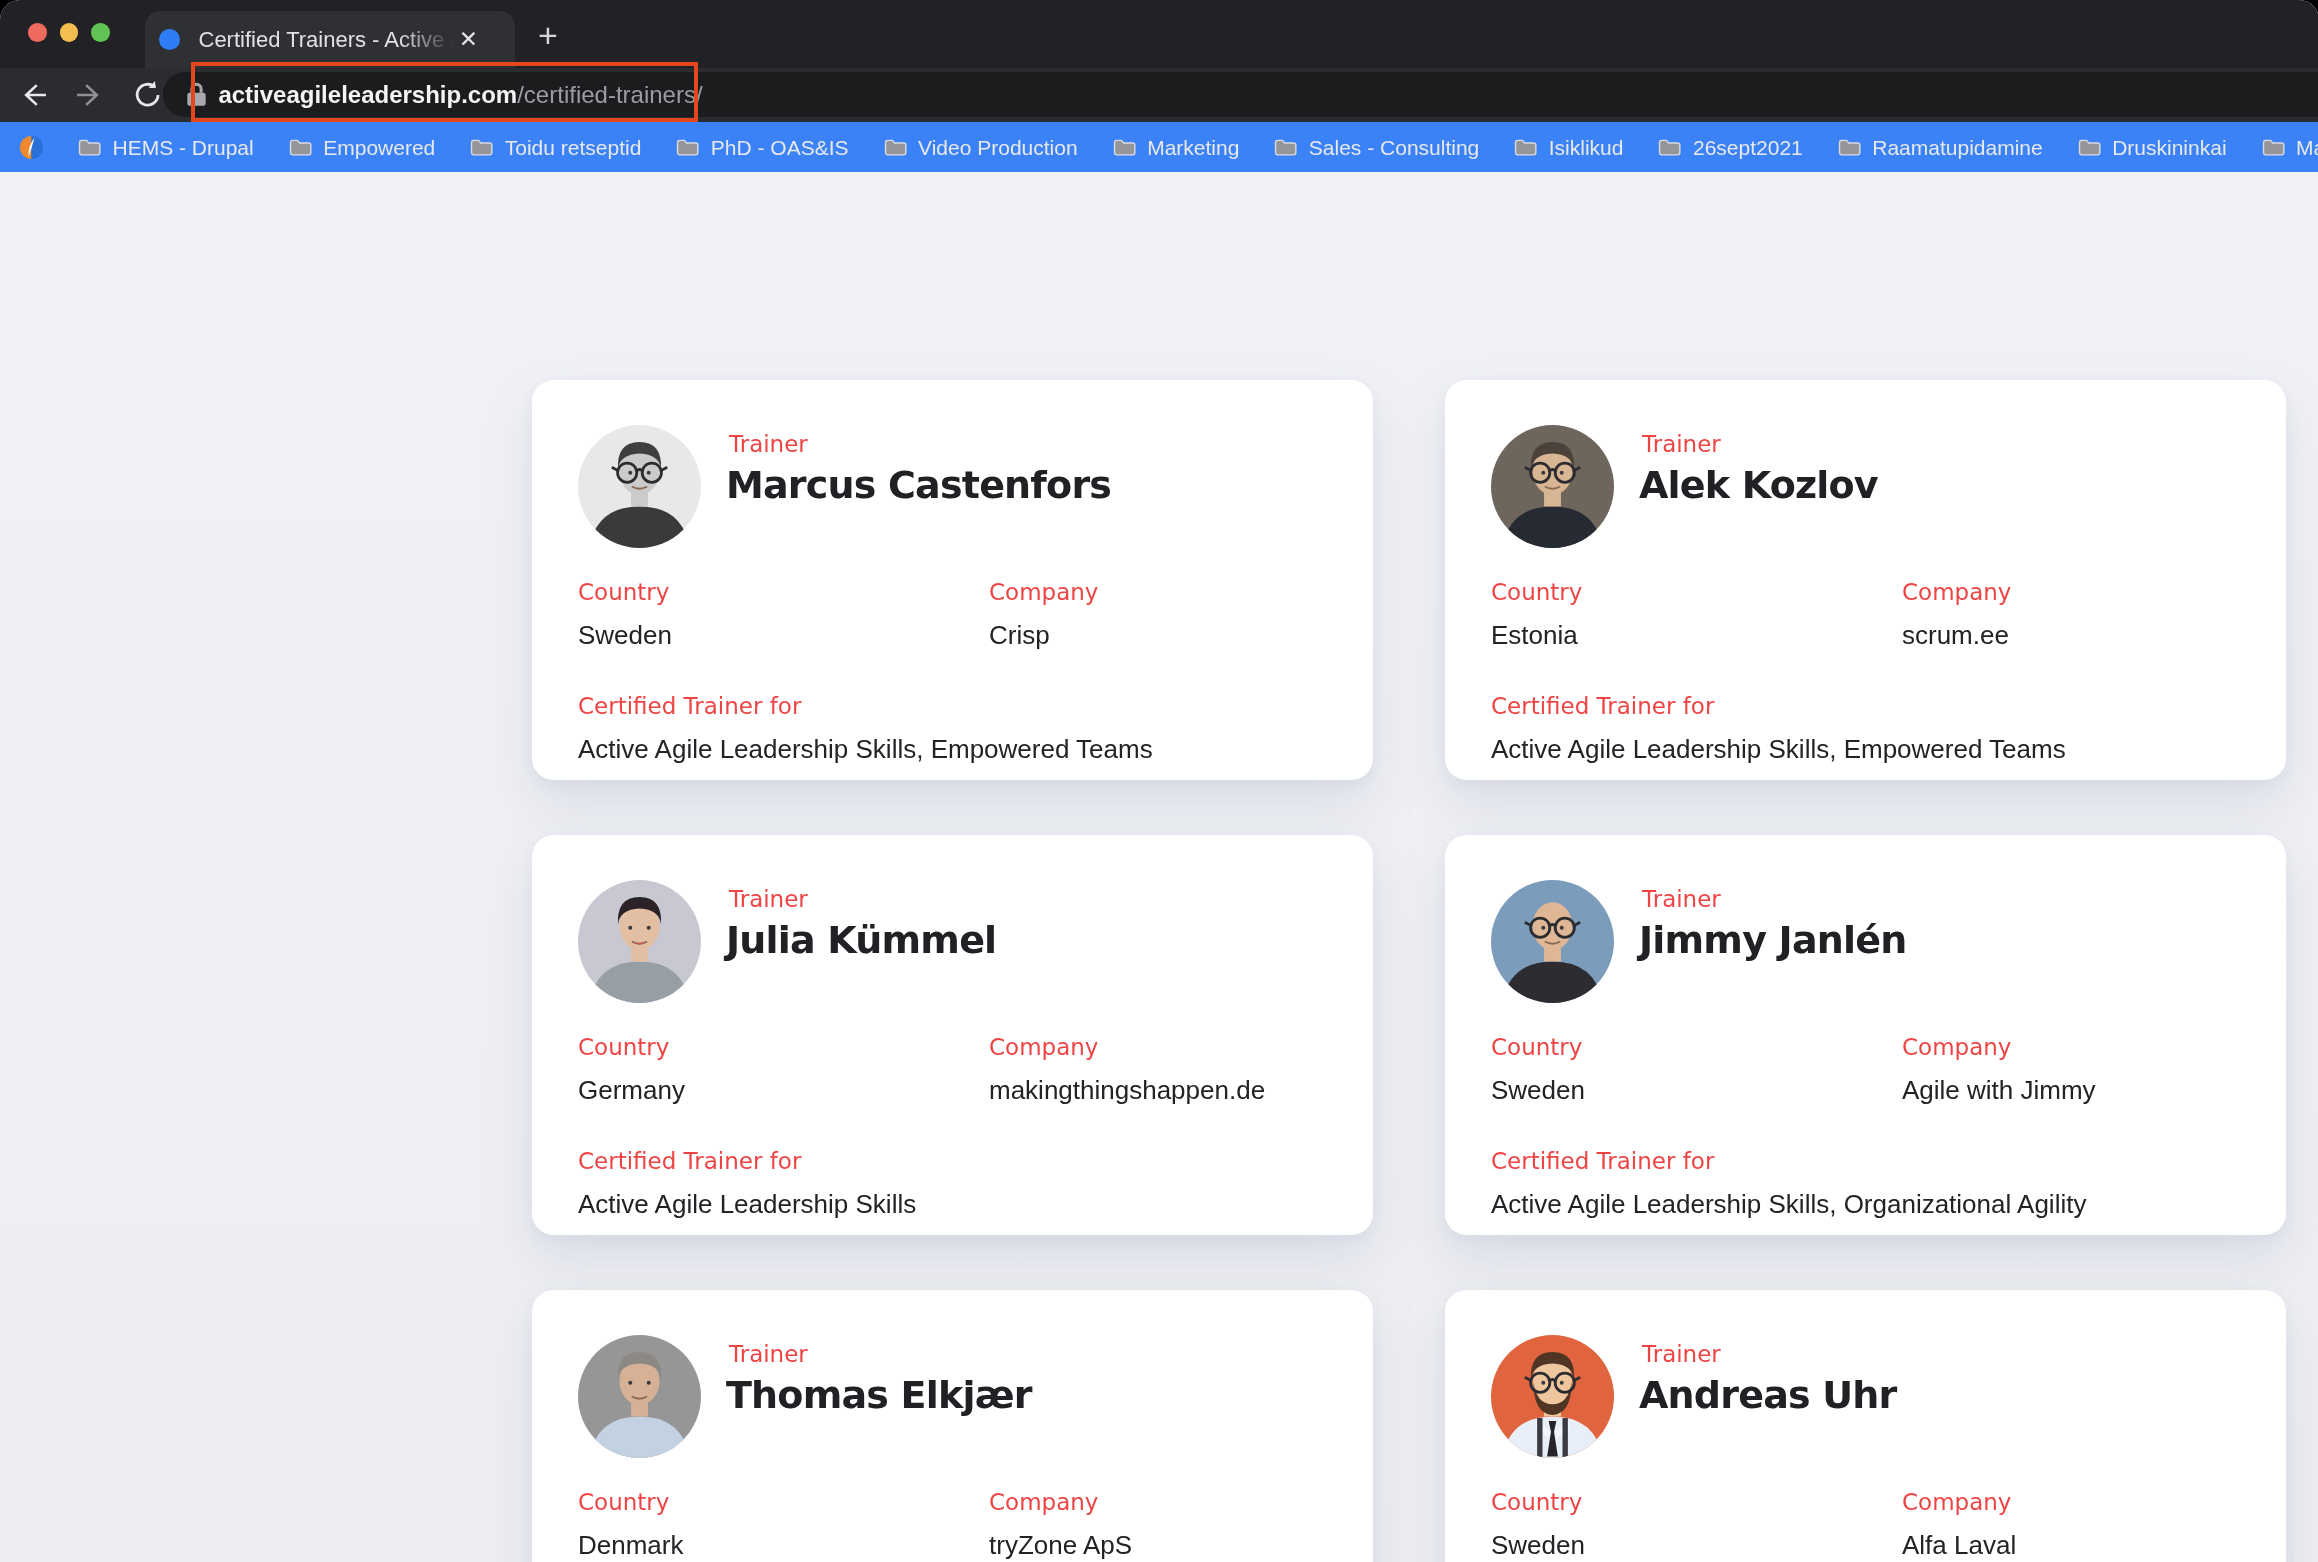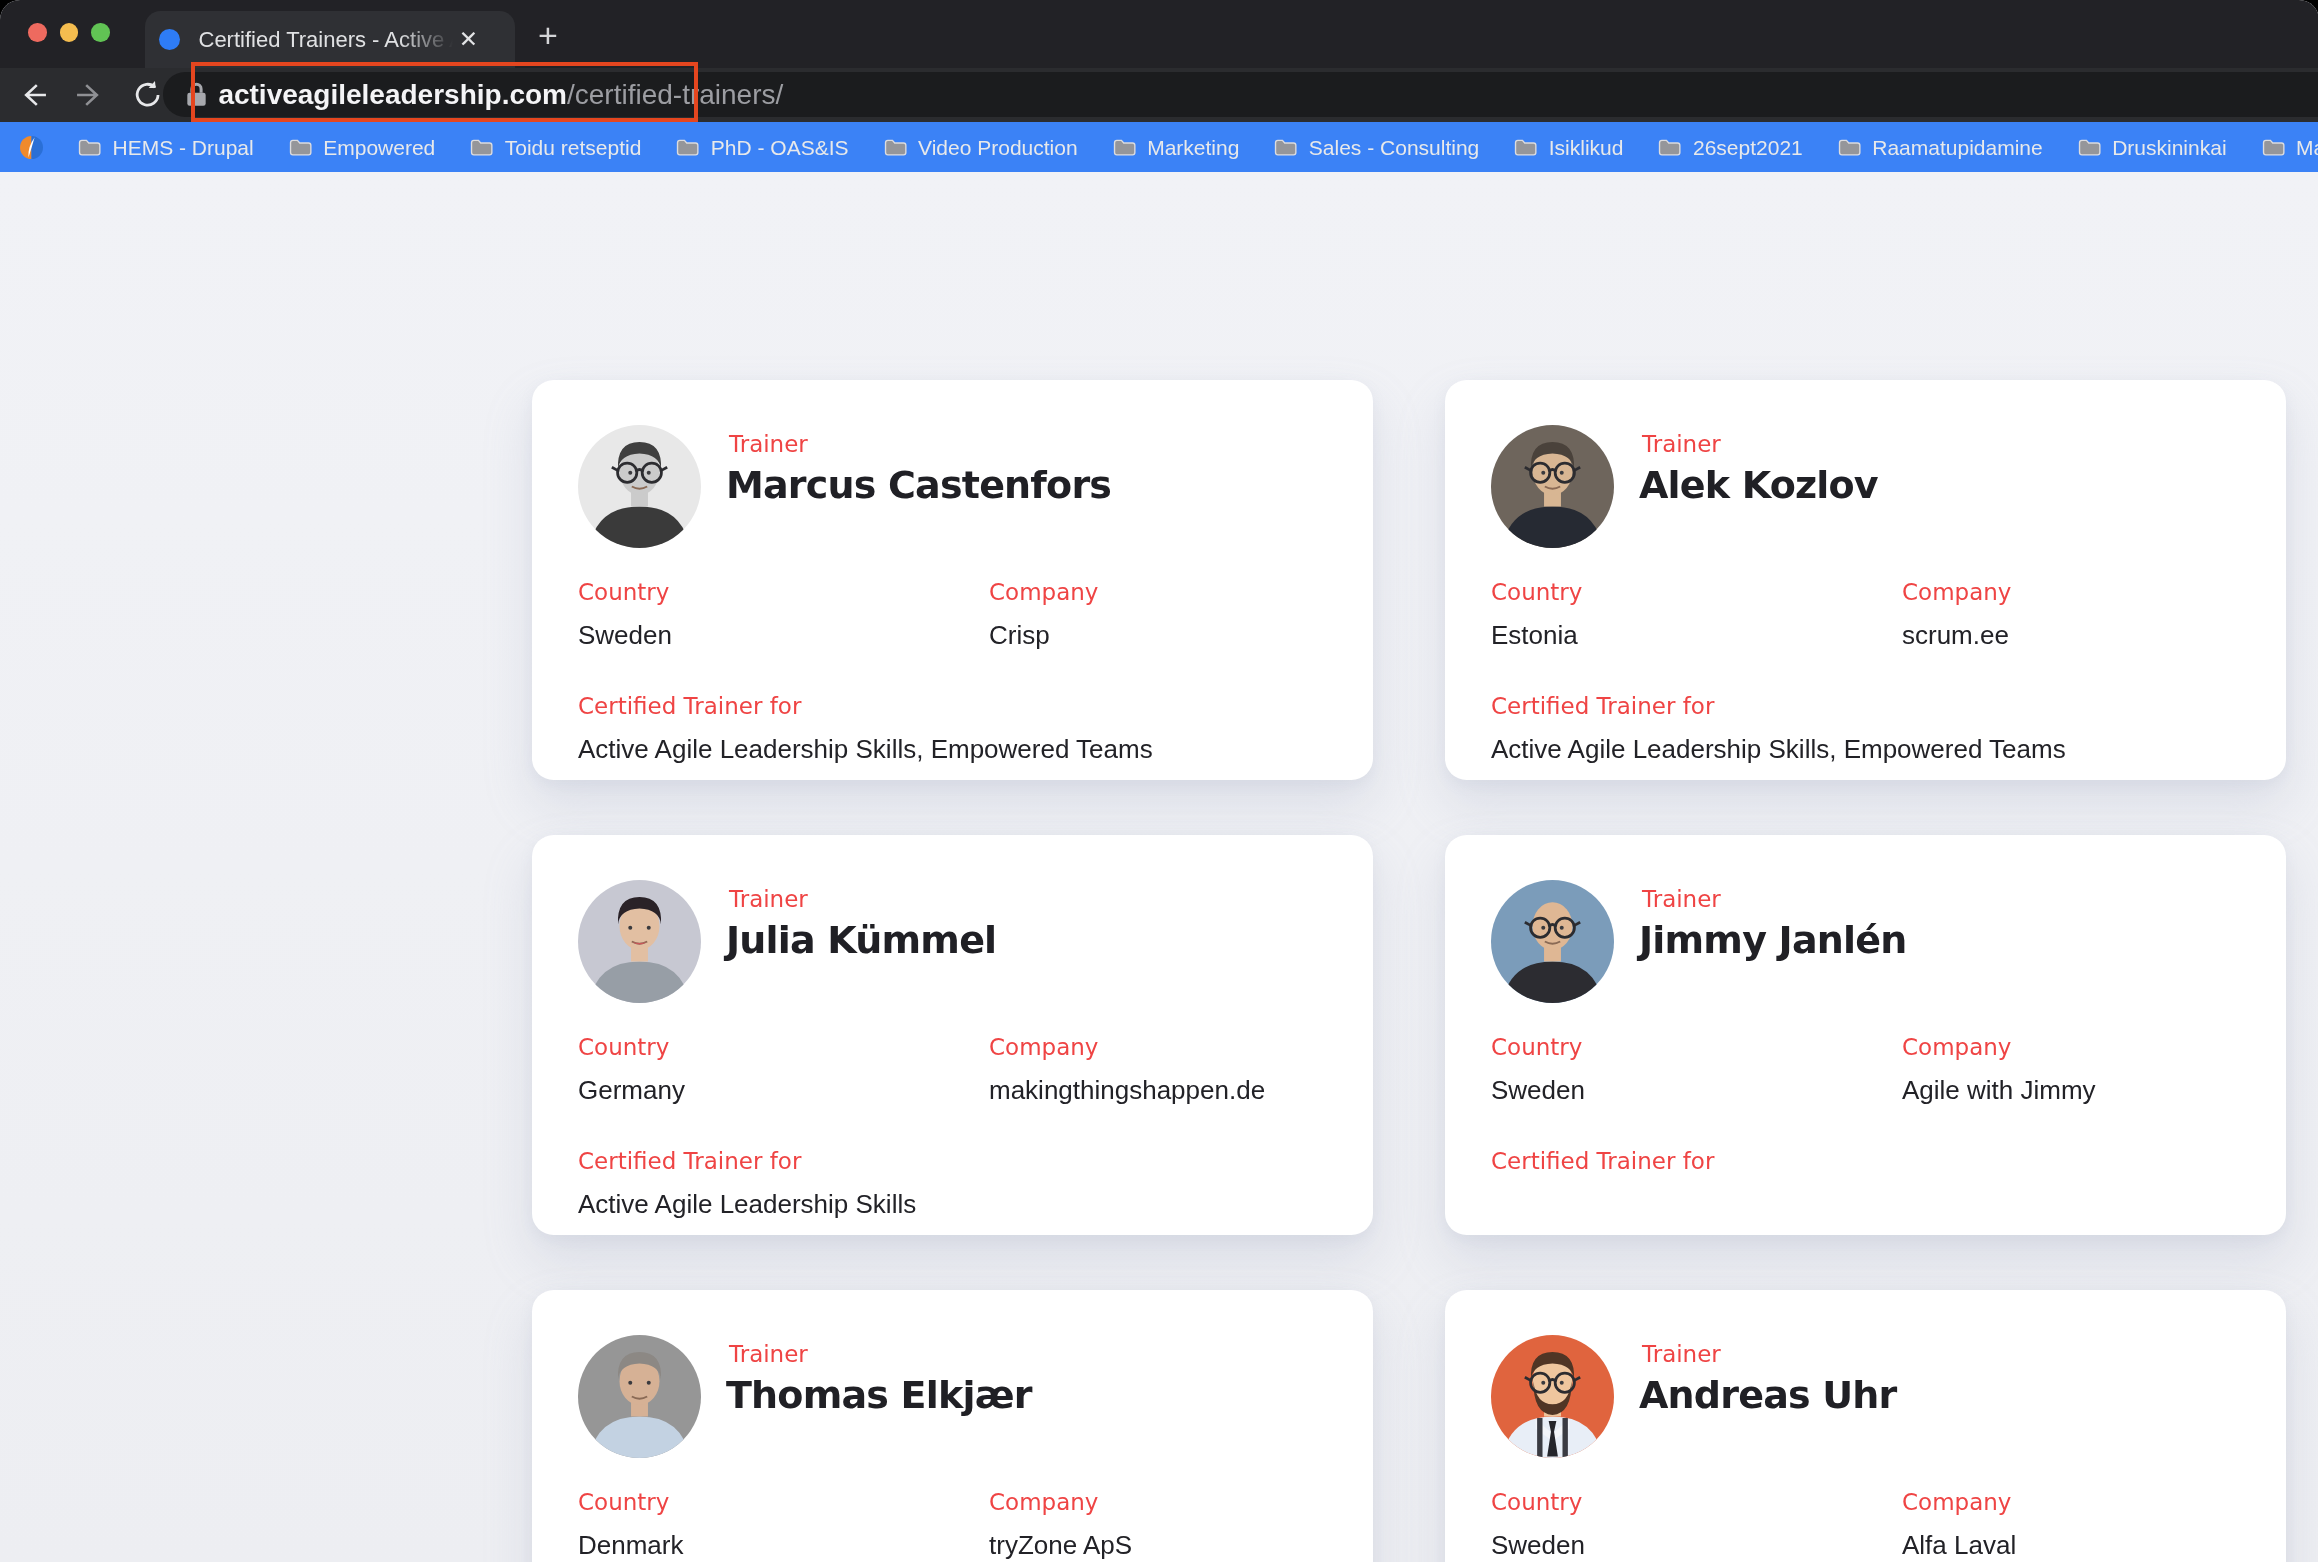--- a/index.html
+++ b/index.html
@@ -19,21 +19,21 @@
   .tab-fade{position:absolute;top:0;right:0;width:54px;height:100%;
             background:linear-gradient(90deg,rgba(47,48,52,0),#2f3034);}
   .tab-close{margin-left:6.2px;color:#e3e4e6;font-size:23px;line-height:23px;cursor:default;}
   .newtab{position:absolute;left:531px;top:18.5px;width:34px;height:34px;color:#d4d5d7;
           font-size:34px;line-height:32px;text-align:center;font-weight:300;}
 
   .toolbar{position:absolute;top:68px;left:0;width:100%;height:54px;background:#2b2c2f;}
   .nav-icons{position:absolute;top:68px;left:0;height:54px;display:flex;align-items:center;gap:25px;padding-left:17px;}
   .omnibox{position:absolute;left:163px;top:72px;width:2155px;height:45px;background:#1b1c1e;
            border-radius:22px 0 0 22px;display:flex;align-items:center;}
-  .url{font-size:28px;margin-left:10.8px;white-space:nowrap;}
+  .url{font-size:24px;margin-left:10.8px;white-space:nowrap;}
   .url .domain{color:#f4f4f6;font-weight:700;}
   .url .path{color:#9c9da2;font-weight:400;}
   .annotation{position:absolute;left:191px;top:62px;width:499px;height:52px;
               border-style:solid;border-width:4.6px;pointer-events:none;z-index:5;}
 
   .bookmarks{position:absolute;top:122px;left:0;width:100%;height:51px;background:#3b82f6;
              display:flex;align-items:center;gap:35px;padding:0 20px;box-sizing:border-box;
              overflow:hidden;white-space:nowrap;}
   .bm{display:flex;align-items:center;gap:11.5px;color:#e8e9ea;font-size:21px;flex:0 0 auto;}
 
@@ -282,20 +282,21 @@
                 <path d="M108.5 59 L116 55"></path>
               </g>
             </svg></div>
           <div class="lbl trainer-lbl">Trainer</div>
           <div class="name">Jimmy Janlén</div>
           <div class="lbl country-lbl">Country</div>
           <div class="val country-val">Sweden</div>
           <div class="lbl company-lbl">Company</div>
           <div class="val company-val">Agile with Jimmy</div>
           <div class="lbl cert-lbl">Certified Trainer for</div>
+          <div class="val cert-val">Active Agile Leadership Skills, Organizational Agility</div>
         </div>
         <div class="card">
           <div class="avatar"><svg width="123" height="123" viewBox="0 0 160 160">
               <rect width="160" height="160" fill="#969696"></rect>
               <path d="M14 164 Q22 106 80 106 Q138 106 146 164 Z" fill="#c3d2e2"></path>
               <rect x="69" y="80" width="22" height="26" fill="#d6b195"></rect>
               <ellipse cx="80" cy="60" rx="26" ry="31" fill="#d6b195"></ellipse>
               <path d="M52 58 Q50 22 80 22 Q110 22 108 58 Q106 38 80 37 Q54 38 52 58 Z" fill="#8c8884"></path>
               <circle cx="68" cy="62" r="2.6" fill="#3a3a3e"></circle>
               <circle cx="92" cy="62" r="2.6" fill="#3a3a3e"></circle>

